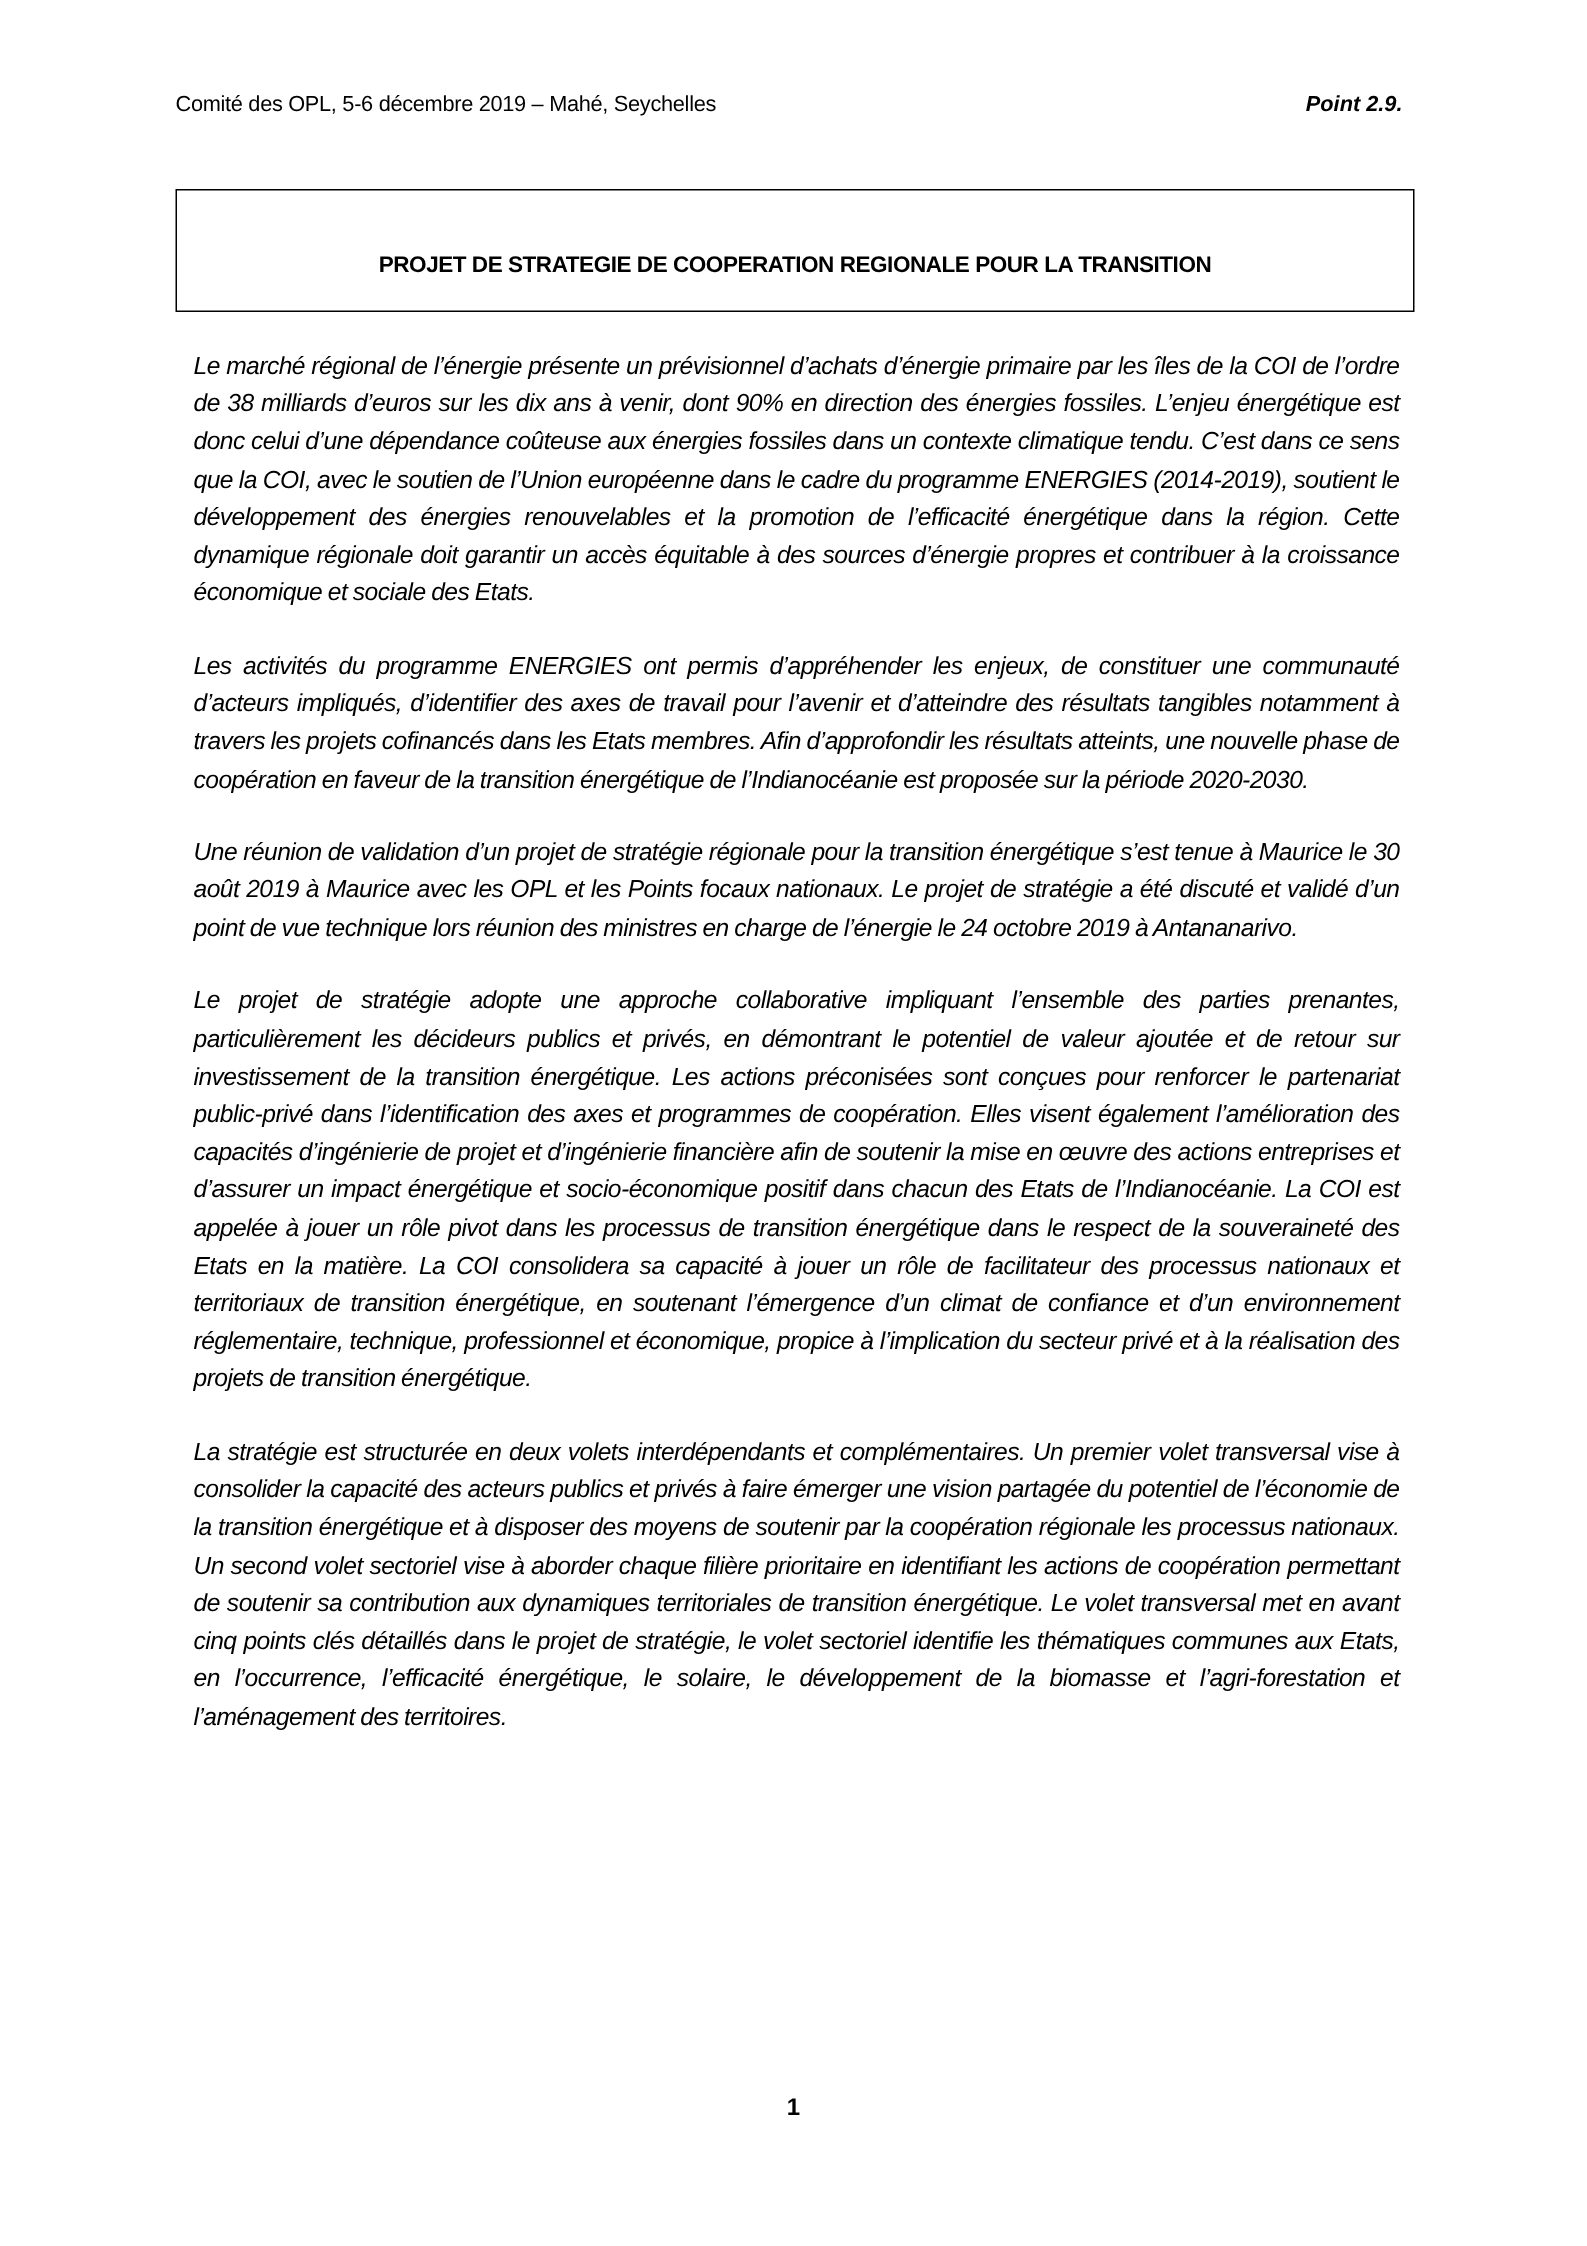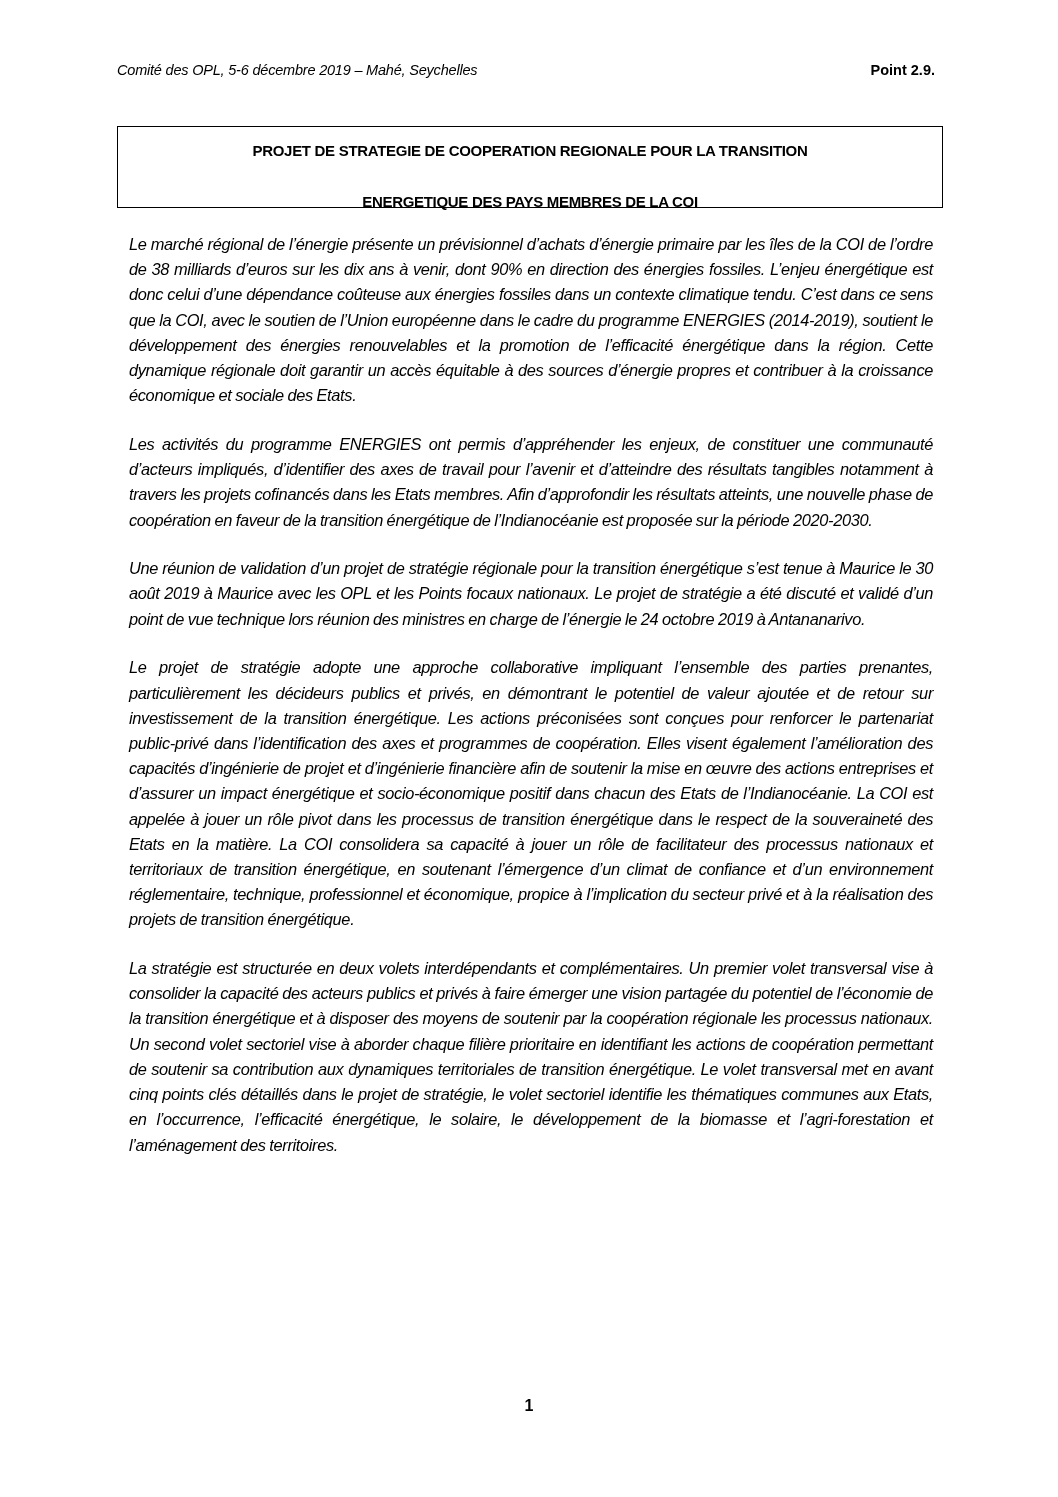--- a/index.html
+++ b/index.html
@@ -5,22 +5,22 @@
   html, body { margin: 0; padding: 0; background: #ffffff; }
   body {
     width: 1058px; height: 1497px; position: relative; overflow: hidden;
     font-family: "Liberation Sans", sans-serif; color: #000;
   }
   .header {
     position: absolute; top: 62px; left: 117px; width: 818px;
     display: flex; justify-content: space-between; align-items: baseline;
     font-size: 14.5px;
   }
-  .header .left { font-style: italic; letter-spacing: -0.2px; text-align: right; }
-  .header .right { font-weight: bold; }
+  .header .left { letter-spacing: -0.2px; text-align: right; }
+  .header .right { font-weight: bold; font-style: italic; }
   .title-box {
     position: absolute; top: 126px; left: 117px; width: 826px; height: 82px;
     border: 1.5px solid #000; box-sizing: border-box;
     display: flex; flex-direction: column; align-items: center; justify-content: center;
     font-weight: bold; font-size: 15px; letter-spacing: -0.3px;
   }
   .title-box div { line-height: 32px; margin-top: 19px; }
   .body-text {
     position: absolute; top: 232px; left: 129px; width: 804px;
     font-size: 16.4px; line-height: 25.2px; letter-spacing: -0.35px;
@@ -35,21 +35,20 @@
 </head>
 <body>
 
 <div class="header">
   <span class="left">Comité des OPL, 5-6 décembre 2019 – Mahé, Seychelles</span>
   <span class="right">Point 2.9.</span>
 </div>
 
 <div class="title-box">
   <div>PROJET DE STRATEGIE DE COOPERATION REGIONALE POUR LA TRANSITION</div>
-  <div>ENERGETIQUE DES PAYS MEMBRES DE LA COI</div>
 </div>
 
 <div class="body-text">
   <p>Le marché régional de l’énergie présente un prévisionnel d’achats d’énergie primaire par les îles de la COI de l’ordre de 38 milliards d’euros sur les dix ans à venir, dont 90% en direction des énergies fossiles. L’enjeu énergétique est donc celui d’une dépendance coûteuse aux énergies fossiles dans un contexte climatique tendu. C’est dans ce sens que la COI, avec le soutien de l’Union européenne dans le cadre du programme ENERGIES (2014-2019), soutient le développement des énergies renouvelables et la promotion de l’efficacité énergétique dans la région. Cette dynamique régionale doit garantir un accès équitable à des sources d’énergie propres et contribuer à la croissance économique et sociale des Etats.</p>
   <p>Les activités du programme ENERGIES ont permis d’appréhender les enjeux, de constituer une communauté d’acteurs impliqués, d’identifier des axes de travail pour l’avenir et d’atteindre des résultats tangibles notamment à travers les projets cofinancés dans les Etats membres. Afin d’approfondir les résultats atteints, une nouvelle phase de coopération en faveur de la transition énergétique de l’Indianocéanie est proposée sur la période 2020-2030.</p>
   <p>Une réunion de validation d’un projet de stratégie régionale pour la transition énergétique s’est tenue à Maurice le 30 août 2019 à Maurice avec les OPL et les Points focaux nationaux. Le projet de stratégie a été discuté et validé d’un point de vue technique lors réunion des ministres en charge de l’énergie le 24 octobre 2019 à Antananarivo.</p>
   <p>Le projet de stratégie adopte une approche collaborative impliquant l’ensemble des parties prenantes, particulièrement les décideurs publics et privés, en démontrant le potentiel de valeur ajoutée et de retour sur investissement de la transition énergétique. Les actions préconisées sont conçues pour renforcer le partenariat public-privé dans l’identification des axes et programmes de coopération. Elles visent également l’amélioration des capacités d’ingénierie de projet et d’ingénierie financière afin de soutenir la mise en œuvre des actions entreprises et d’assurer un impact énergétique et socio-économique positif dans chacun des Etats de l’Indianocéanie. La COI est appelée à jouer un rôle pivot dans les processus de transition énergétique dans le respect de la souveraineté des Etats en la matière. La COI consolidera sa capacité à jouer un rôle de facilitateur des processus nationaux et territoriaux de transition énergétique, en soutenant l’émergence d’un climat de confiance et d’un environnement réglementaire, technique, professionnel et économique, propice à l’implication du secteur privé et à la réalisation des projets de transition énergétique.</p>
   <p>La stratégie est structurée en deux volets interdépendants et complémentaires. Un premier volet transversal vise à consolider la capacité des acteurs publics et privés à faire émerger une vision partagée du potentiel de l’économie de la transition énergétique et à disposer des moyens de soutenir par la coopération régionale les processus nationaux. Un second volet sectoriel vise à aborder chaque filière prioritaire en identifiant les actions de coopération permettant de soutenir sa contribution aux dynamiques territoriales de transition énergétique. Le volet transversal met en avant cinq points clés détaillés dans le projet de stratégie, le volet sectoriel identifie les thématiques communes aux Etats, en l’occurrence, l’efficacité énergétique, le solaire, le développement de la biomasse et l’agri-forestation et l’aménagement des territoires.</p>
 </div>
 

